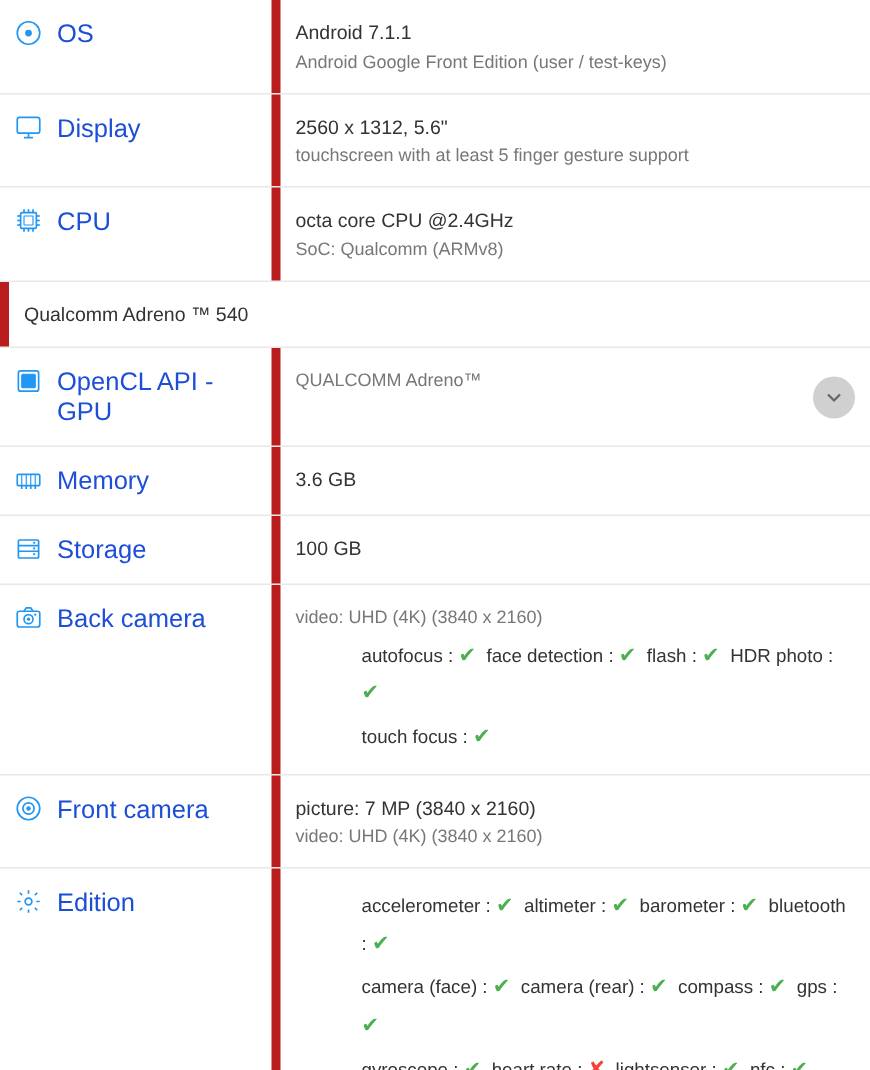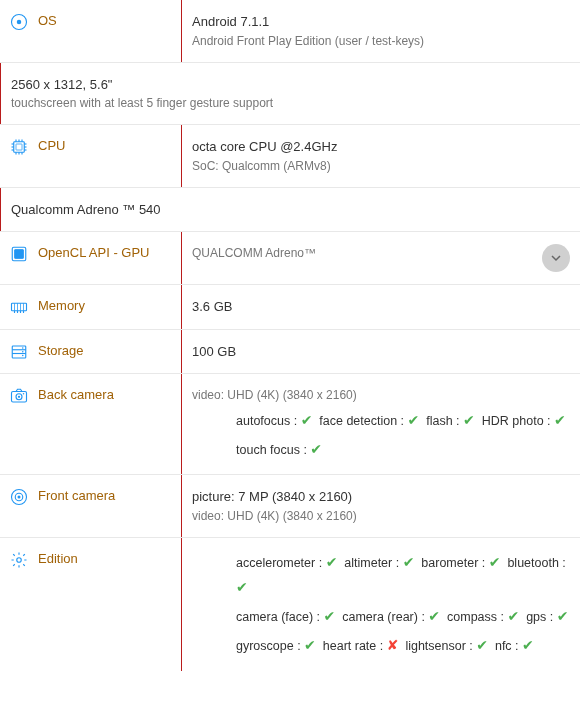--- a/index.html
+++ b/index.html
@@ -26,41 +26,41 @@
       width: 181px;
       min-width: 181px;
       padding: 12px 10px 12px 8px;
       display: flex;
       align-items: flex-start;
       gap: 8px;
       color: #2196F3;
       font-weight: normal;
     }
     .spec-label-text {
-      color: #a16207;
-      font-size: 13px;
+      color: #1d4ed8;
+      font-size: 17px;
       padding-top: 1px;
     }
     .spec-icon {
       width: 22px;
       min-width: 22px;
       display: flex;
       align-items: flex-start;
       justify-content: center;
       padding-top: 1px;
     }
     .spec-icon svg {
       width: 18px;
       height: 18px;
       fill: #2196F3;
     }
     .spec-value {
       flex: 1;
       padding: 12px 10px 12px 10px;
-      border-left: 1px solid #b91c1c;
+      border-left: 6px solid #b91c1c;
       display: flex;
       align-items: flex-start;
       justify-content: space-between;
       color: #333;
       line-height: 1.5;
     }
     .spec-value-inner {
       flex: 1;
     }
     .spec-value-main {
@@ -113,26 +113,36 @@
         <svg viewBox="0 0 24 24">
             <circle cx="12" cy="12" r="10" stroke="#2196F3" stroke-width="1.5" fill="none"></circle>
             <circle cx="12" cy="12" r="3" fill="#2196F3"></circle>
           </svg>
       </div>
       <span class="spec-label-text">OS</span>
     </div>
     <div class="spec-value">
       <div class="spec-value-inner">
         <div class="spec-value-main">Android 7.1.1</div>
-        <div class="spec-value-sub">Android Front Play Edition (user / test-keys)</div>
-      </div>
-    </div>
-  </div>
-
-  <div class="spec-row">
+        <div class="spec-value-sub">Android Google Front Edition (user / test-keys)</div>
+      </div>
+    </div>
+  </div>
+
+  <div class="spec-row">
+    <div class="spec-label">
+      <div class="spec-icon">
+        <svg viewBox="0 0 24 24">
+            <rect x="2" y="3" width="20" height="14" rx="2" stroke="#2196F3" stroke-width="1.5" fill="none"></rect>
+            <line x1="8" y1="21" x2="16" y2="21" stroke="#2196F3" stroke-width="1.5"></line>
+            <line x1="12" y1="17" x2="12" y2="21" stroke="#2196F3" stroke-width="1.5"></line>
+          </svg>
+      </div>
+      <span class="spec-label-text">Display</span>
+    </div>
     <div class="spec-value">
       <div class="spec-value-inner">
         <div class="spec-value-main">2560 x 1312, 5.6"</div>
         <div class="spec-value-sub">touchscreen with at least 5 finger gesture support</div>
       </div>
     </div>
   </div>
 
   <div class="spec-row">
     <div class="spec-label">

